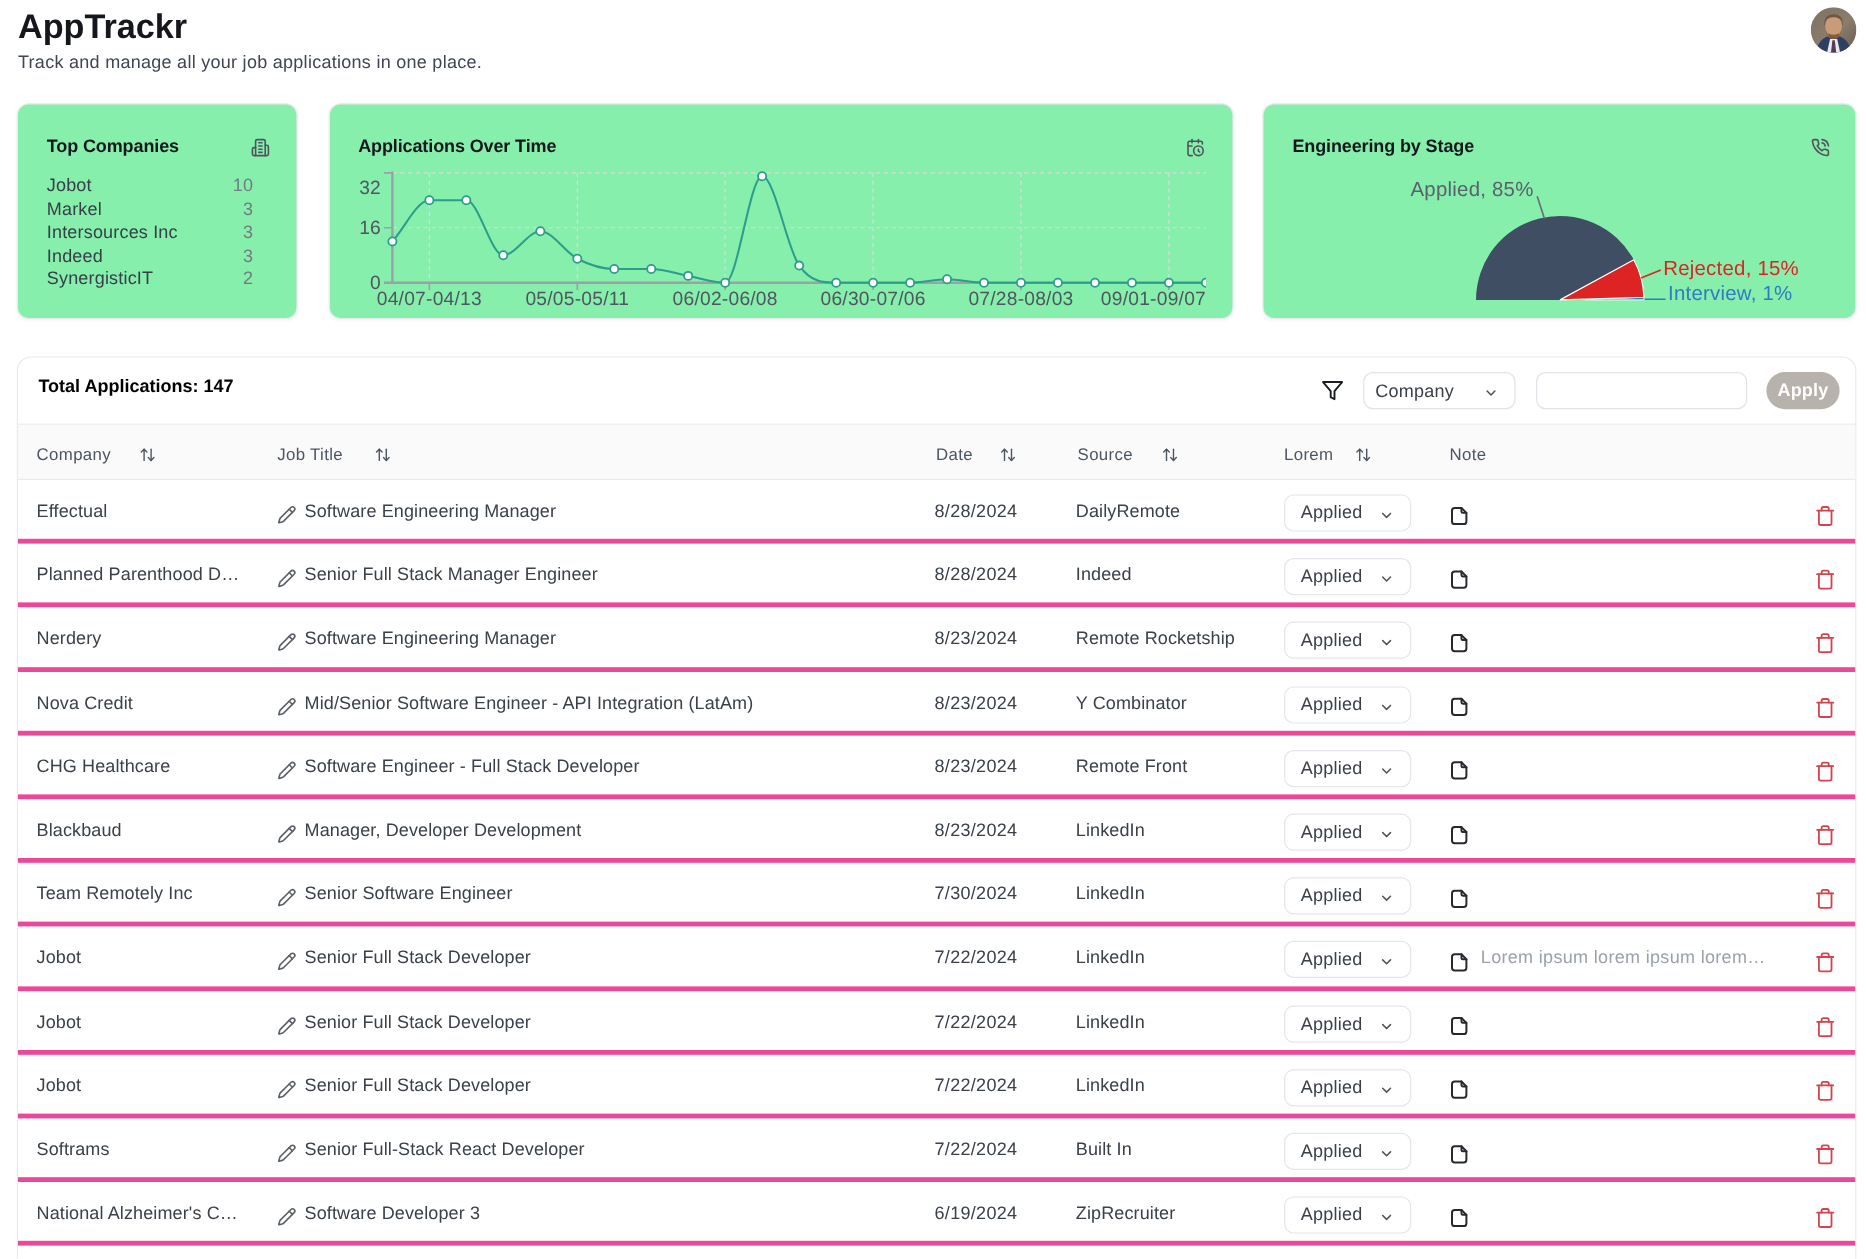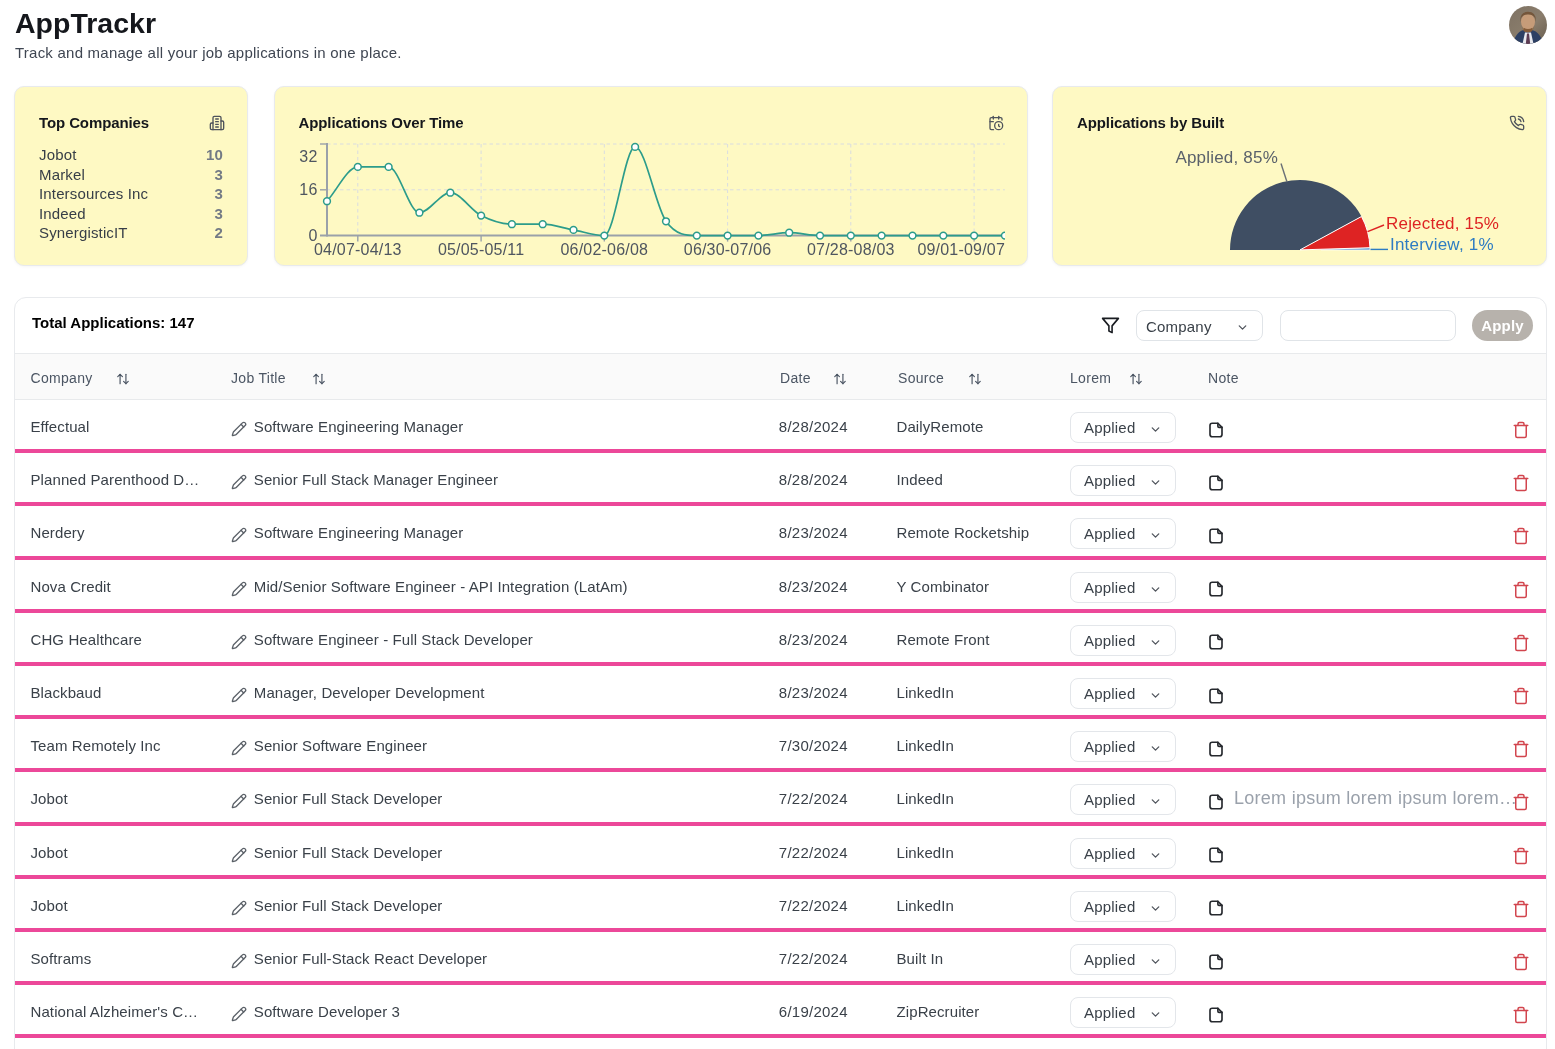--- a/index.html
+++ b/index.html
@@ -2,26 +2,26 @@
 <html><head>
 <meta charset="utf-8">
 <style>
 * { margin:0; padding:0; box-sizing:border-box; }
 html,body { width:1555px; height:1049px; overflow:hidden; background:#fff;
   font-family:"Liberation Sans",sans-serif; position:relative; }
 .abs { position:absolute; }
 h1.title { position:absolute; left:15px; top:8.6px; font-size:28.5px; line-height:1; font-weight:700;
   color:#15171c; letter-spacing:0; }
 .subtitle { position:absolute; left:15px; top:45.2px; font-size:15px; line-height:1; color:#3f4652; letter-spacing:.23px; }
-.card { position:absolute; top:86px; height:180px; background:#fef9c3;
+.card { position:absolute; top:86px; height:180px; background:#86efac;
   border:1px solid #e8eaed; border-radius:10px; box-shadow:0 1px 3px rgba(0,0,0,.04); }
 .card-title { position:absolute; font-size:15px; line-height:1; font-weight:700; color:#15171c; letter-spacing:-.1px; }
 .tc-row { position:absolute; left:24px; right:24px; height:19.6px; line-height:19.6px; font-size:15px; color:#373e47; letter-spacing:.15px; }
 .tc-row .n { position:absolute; left:0; }
-.tc-row .c { position:absolute; right:0; color:#737a85;font-weight:bold; }
+.tc-row .c { position:absolute; right:12px; color:#737a85; }
 .tablecard { position:absolute; left:14px; top:296.5px; width:1533px; height:850px;
   background:#fff; border:1px solid #e8eaed; border-radius:12px; }
 .filterbar { position:absolute; left:0; top:0; width:100%; height:56.5px;
   border-bottom:1px solid #e8eaec; }
 .totapps { position:absolute; left:17px; top:17.5px; font-size:15px; line-height:1; font-weight:700;
   color:#000000; letter-spacing:0; }
 .fselect { position:absolute; top:12.5px; height:31px; background:#fff;
   border:1px solid #e0e4e8; border-radius:8px; }
 .fselect .txt { position:absolute; left:9px; top:7px; font-size:15px; color:#3a4149; letter-spacing:.2px;}
 .apply { position:absolute; left:1457px; top:12.5px; width:61px; height:31px;
@@ -34,21 +34,21 @@
 .trow { position:absolute; left:0; width:100%; height:53.2px; border-bottom:4px solid #ec4899;
   font-size:15px; color:#3a4149; }
 .trow .cell { position:absolute; top:calc(50% + 1.5px); transform:translateY(-50%); white-space:nowrap; letter-spacing:.1px;}
 .trow svg.pencil { position:absolute; left:215.5px; top:21px; }
 .stagesel { position:absolute; left:1055px; top:12px; width:106px; height:31px;
   background:#fff; border:1px solid #e3e6ea; border-radius:8px; }
 .stagesel .txt { position:absolute; left:13px; top:6px; font-size:15px; color:#3a4149; letter-spacing:.2px;}
 .noteicon { position:absolute; left:1192.2px; top:20.5px; }
 .trashicon { position:absolute; left:1496.5px; top:21px; }
 .notetext { position:absolute; left:1219px; top:calc(50% + 1.5px); transform:translateY(-50%);
-  font-size:18px; color:#9aa1ab; letter-spacing:.27px; }
+  font-size:15px; color:#9aa1ab; letter-spacing:.27px; }
 </style>
 </head>
 <body>
 <h1 class="title">AppTrackr</h1>
 <div class="subtitle">Track and manage all your job applications in one place.</div>
 <svg class="abs" style="left:1509px;top:6px" width="38" height="38" viewBox="0 0 38 38">
  <defs>
   <clipPath id="avc">
         <circle cx="19" cy="19" r="19"></circle>
       </clipPath>
@@ -172,21 +172,21 @@
    <text x="479.6" y="253.5" text-anchor="middle">05/05-05/11</text>
    <text x="602.8" y="253.5" text-anchor="middle">06/02-06/08</text>
    <text x="726.1" y="253.5" text-anchor="middle">06/30-07/06</text>
    <text x="849.3" y="253.5" text-anchor="middle">07/28-08/03</text>
    <text x="1003.5" y="253.5" text-anchor="end">09/01-09/07</text>
   </g>
  </svg>
 </div>
 
 <div class="card" style="left:1052px;width:495px">
- <div class="card-title" style="left:24px;top:28px">Applications by Built</div>
+ <div class="card-title" style="left:24px;top:28px">Engineering by Stage</div>
  <svg class="abs" style="left:456px;top:28px" width="16" height="16" viewBox="0 0 24 24" fill="none" stroke="#4f545c" stroke-width="2" stroke-linecap="round" stroke-linejoin="round">
   <path d="M14.05 2a9 9 0 0 1 8 7.94"></path>
       <path d="M14.05 6A5 5 0 0 1 18 10"></path>
       <path d="M22 16.92v3a2 2 0 0 1-2.18 2 19.79 19.79 0 0 1-8.63-3.07 19.5 19.5 0 0 1-6-6 19.79 19.79 0 0 1-3.07-8.67A2 2 0 0 1 4.11 2h3a2 2 0 0 1 2 1.72 12.84 12.84 0 0 0 .7 2.81 2 2 0 0 1-.45 2.11L8.09 9.91a16 16 0 0 0 6 6l1.27-1.27a2 2 0 0 1 2.11-.45 12.84 12.84 0 0 0 2.81.7A2 2 0 0 1 22 16.92z"></path>
  </svg>
  <svg class="abs" style="left:0;top:0" width="495" height="180" viewBox="1052 86 495 180">
   <path d="M1299,248.9 L1360.5,215.5 A70,70 0 0 0 1229,248.9 Z" fill="#3f4e63"></path>
   <path d="M1320,248.9 L1369,248.9 A70,70 0 0 0 1368.97,246.73 L1320,248.35 Z" fill="#2e7cc3" stroke="#fff" stroke-width="0.8"></path>
   <path d="M1299,248.9 L1368.97,246.73 A70,70 0 0 0 1360.5,215.5 Z" fill="#de2323" stroke="#fff" stroke-width="1"></path>
   <g fill="none" stroke-width="1.4">

